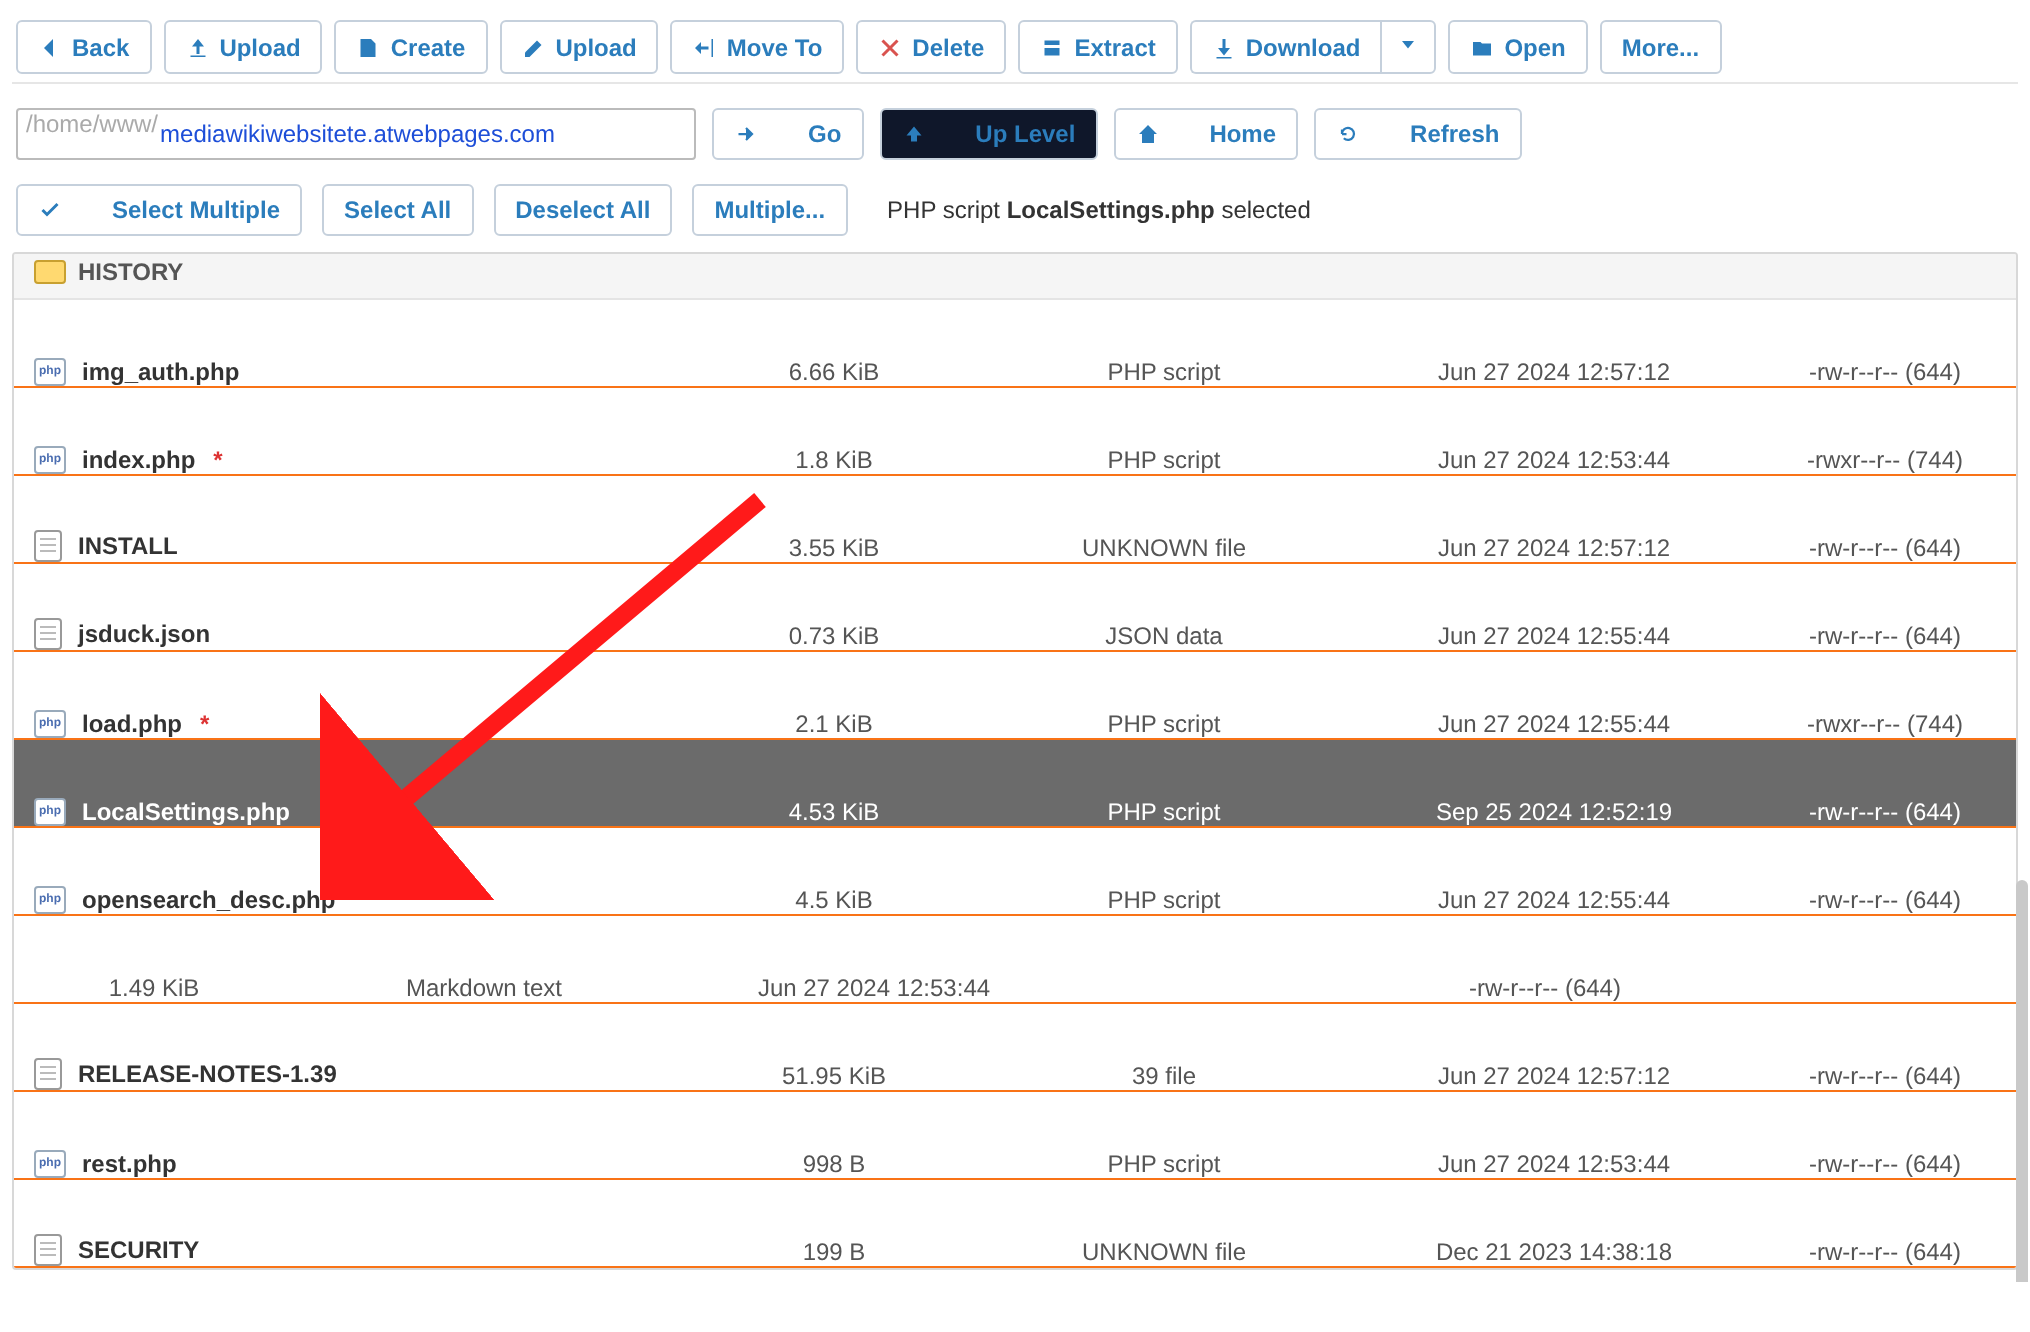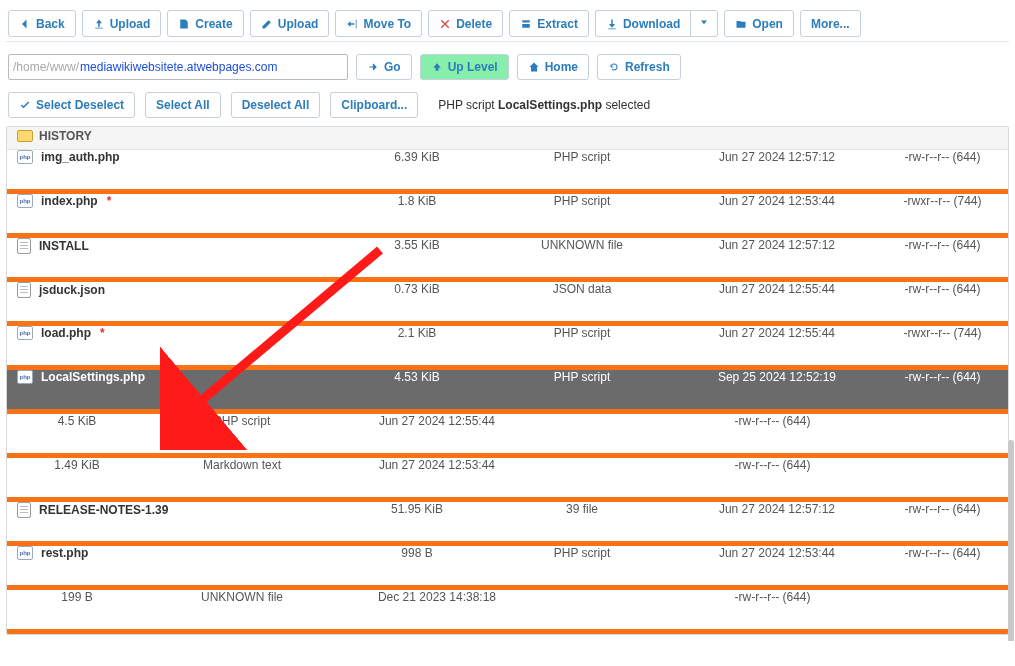--- a/index.html
+++ b/index.html
@@ -41,21 +41,20 @@
     .path-row {
       display: flex;
       gap: 8px;
       align-items: center;
       margin-bottom: 12px;
       padding: 0 2px;
     }
     .path-input {
       flex: 0 0 auto;
       display: flex;
-      align-items: center;
       border: 1px solid #bbb;
       border-radius: 2px;
       height: 26px;
       background: #fff;
       overflow: hidden;
       width: 340px;
     }
     .path-input .ro {
       color: #aaa;
       padding: 0 1px 0 4px;
@@ -75,23 +74,24 @@
       display: inline-flex;
       align-items: center;
       background: #fff;
       border: 1px solid #c5d0dc;
       border-radius: 3px;
       padding: 5px 10px;
       color: #2b7dbc;
       font-weight: 700;
       font-size: 12px;
       cursor: pointer;
+      gap: 20px;
     }
     .btn2 .ic { margin-right: 5px; display: inline-flex; }
-    .btn2.active { background: #86efac; }
+    .btn2.active { background: #0f172a; }
 
     .sel-row {
       display: flex;
       gap: 10px;
       align-items: center;
       padding: 0 2px 8px;
     }
     .status-text { color: #333; font-weight: 400; margin-left: 10px; }
     .status-text b { font-weight: 700; }
 
@@ -111,22 +111,22 @@
     }
     .hdr-row .c-name { display: flex; align-items: center; gap: 6px; padding-left: 10px; }
     .c-name { width: 340px; }
     .c-size { width: 140px; text-align: center; }
     .c-type { width: 190px; text-align: center; }
     .c-date { width: 200px; text-align: center; }
     .c-perm { flex: 1; text-align: center; }
 
     .filerow {
       display: flex;
-      align-items: flex-start;
-      border-bottom: 5px solid #f97316;
+      align-items: flex-end;
+      border-bottom: 1px solid #f97316;
       min-height: 44px;
       cursor: default;
     }
     .filerow .c-name {
       display: flex;
       align-items: center;
       gap: 8px;
       padding-left: 10px;
       font-weight: 700;
       color: #333;
@@ -324,50 +324,50 @@
   </button>
 </div>
 
 <div class="sel-row">
   <button class="btn2">
     <span class="ic">
       <svg class="toolbar-ic" viewBox="0 0 16 16">
           <path fill="none" stroke="#2b7dbc" stroke-width="2" d="M3 8l3 3 7-7"></path>
         </svg>
     </span>
-      <span>Select Deselect</span>
+      <span>Select Multiple</span>
   </button>
   <button class="btn2">
       <span>Select All</span>
     </button>
   <button class="btn2">
       <span>Deselect All</span>
     </button>
   <button class="btn2">
-      <span>Clipboard...</span>
+      <span>Multiple...</span>
     </button>
   <span class="status-text">
     <span>PHP script </span><b>LocalSettings.php</b><span> selected</span>
   </span>
 </div>
 
 <div class="filegrid">
   <div class="hdr-row">
     <div class="c-name">
       <span class="icon-folder"></span>
       <span>HISTORY</span>
     </div>
   </div>
   <div id="rows">
       <div class="filerow">
         <div class="c-name">
           <span class="icon-php">php</span>
           <span>img_auth.php</span>
         </div>
-        <div class="c-size">6.39 KiB</div>
+        <div class="c-size">6.66 KiB</div>
         <div class="c-type">PHP script</div>
         <div class="c-date">Jun 27 2024 12:57:12</div>
         <div class="c-perm">-rw-r--r-- (644)</div>
       </div>
       <div class="filerow">
         <div class="c-name">
           <span class="icon-php">php</span>
           <span>index.php</span>
           <span class="star">*</span>
         </div>
@@ -411,20 +411,24 @@
         <div class="c-name">
           <span class="icon-php">php</span>
           <span>LocalSettings.php</span>
         </div>
         <div class="c-size">4.53 KiB</div>
         <div class="c-type">PHP script</div>
         <div class="c-date">Sep 25 2024 12:52:19</div>
         <div class="c-perm">-rw-r--r-- (644)</div>
       </div>
       <div class="filerow">
+        <div class="c-name">
+          <span class="icon-php">php</span>
+          <span>opensearch_desc.php</span>
+        </div>
         <div class="c-size">4.5 KiB</div>
         <div class="c-type">PHP script</div>
         <div class="c-date">Jun 27 2024 12:55:44</div>
         <div class="c-perm">-rw-r--r-- (644)</div>
       </div>
       <div class="filerow">
         <div class="c-size">1.49 KiB</div>
         <div class="c-type">Markdown text</div>
         <div class="c-date">Jun 27 2024 12:53:44</div>
         <div class="c-perm">-rw-r--r-- (644)</div>
@@ -443,20 +447,24 @@
         <div class="c-name">
           <span class="icon-php">php</span>
           <span>rest.php</span>
         </div>
         <div class="c-size">998 B</div>
         <div class="c-type">PHP script</div>
         <div class="c-date">Jun 27 2024 12:53:44</div>
         <div class="c-perm">-rw-r--r-- (644)</div>
       </div>
       <div class="filerow">
+        <div class="c-name">
+          <span class="icon-file"></span>
+          <span>SECURITY</span>
+        </div>
         <div class="c-size">199 B</div>
         <div class="c-type">UNKNOWN file</div>
         <div class="c-date">Dec 21 2023 14:38:18</div>
         <div class="c-perm">-rw-r--r-- (644)</div>
       </div>
     </div>
 </div>
 
 <div class="arrow-annot">
   <svg width="240" height="210">

